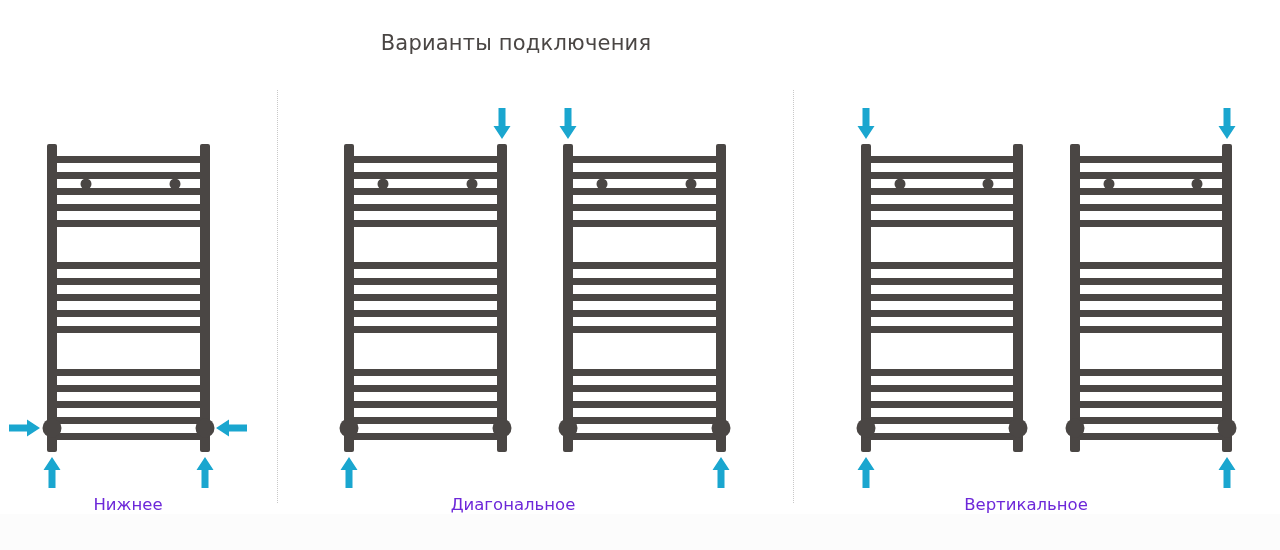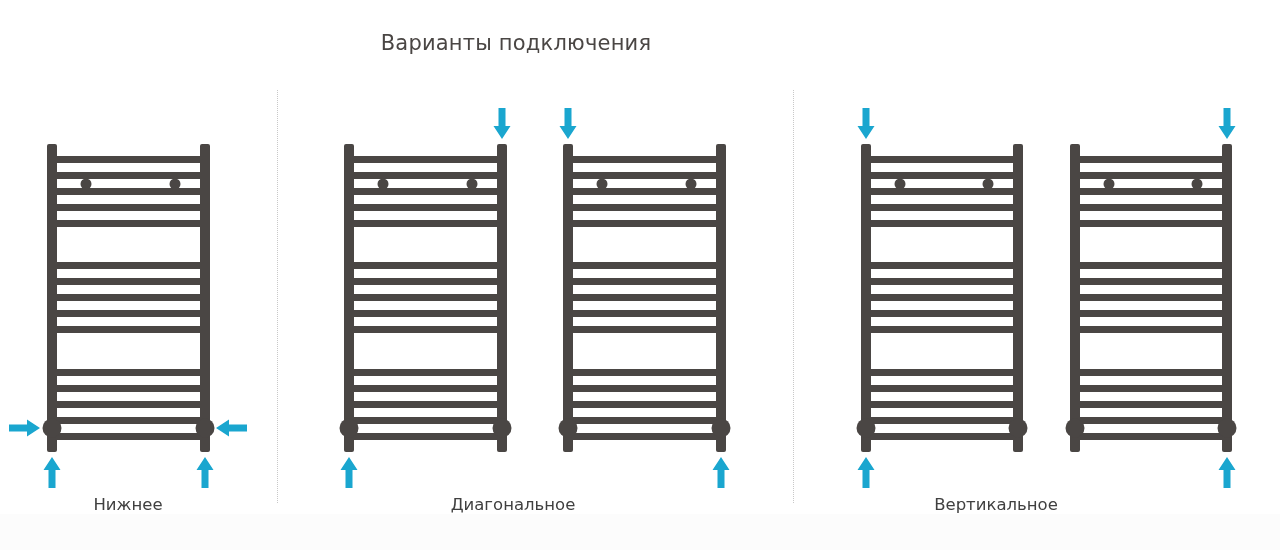--- a/index.html
+++ b/index.html
@@ -1,20 +1,20 @@
 <!DOCTYPE html>
 <html><head>
 <meta charset="utf-8">
 <style>
   html, body { margin:0; padding:0; }
   body { width:1280px; height:550px; background:#ffffff; position:relative; overflow:hidden;
          font-family:"DejaVu Sans","Liberation Sans",sans-serif; color:#4a4644; }
   .bottom-band { position:absolute; left:0; top:514px; width:1280px; height:36px; background:#fcfcfc; }
   .title { position:absolute; top:31px; left:0; width:1032px; text-align:center; font-size:21px; color:#4a4644; letter-spacing:0.2px; }
-  .label { position:absolute; top:495px; font-size:16.5px; color:#404040; transform:translateX(-50%); white-space:nowrap; }
+  .label { position:absolute; top:495px; font-size:16.5px; color:#6d28d9; transform:translateX(-50%); white-space:nowrap; }
   .sep { position:absolute; top:90px; width:0; height:413px; border-left:1px dotted #c8c8c8; }
   svg { position:absolute; left:0; top:0; }
 </style>
 </head>
 <body>
 
 <div class="bottom-band"></div>
 <div class="title">Варианты подключения</div>
 
 <div class="sep" style="left:277px"></div>
@@ -135,13 +135,13 @@
     <circle cx="1109" cy="184" r="5.5" fill="#4a4644"></circle>
     <circle cx="1197" cy="184" r="5.5" fill="#4a4644"></circle>
     <circle cx="1075" cy="428" r="9.5" fill="#4a4644"></circle>
     <circle cx="1227" cy="428" r="9.5" fill="#4a4644"></circle>
     <polygon points="1223.5,108 1230.5,108 1230.5,126 1235.5,126 1227,139 1218.5,126 1223.5,126" fill="#1aa6cf"></polygon>
     <polygon points="1227,457 1235.5,470 1230.5,470 1230.5,488 1223.5,488 1223.5,470 1218.5,470" fill="#1aa6cf"></polygon>
   </svg>
 
 <div class="label" style="left:128px">Нижнее</div>
 <div class="label" style="left:513px">Диагональное</div>
-<div class="label" style="left:996px">Вертикальное</div>
+<div class="label" style="left:1026px">Вертикальное</div>
 
 </body></html>

